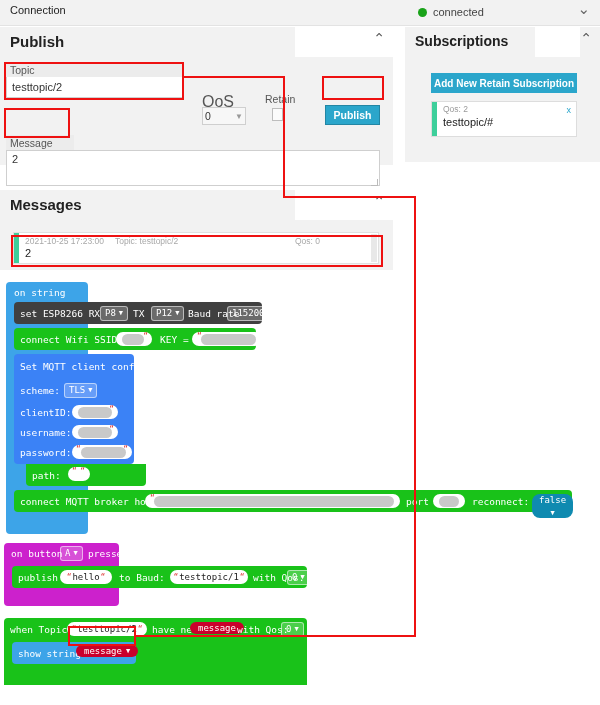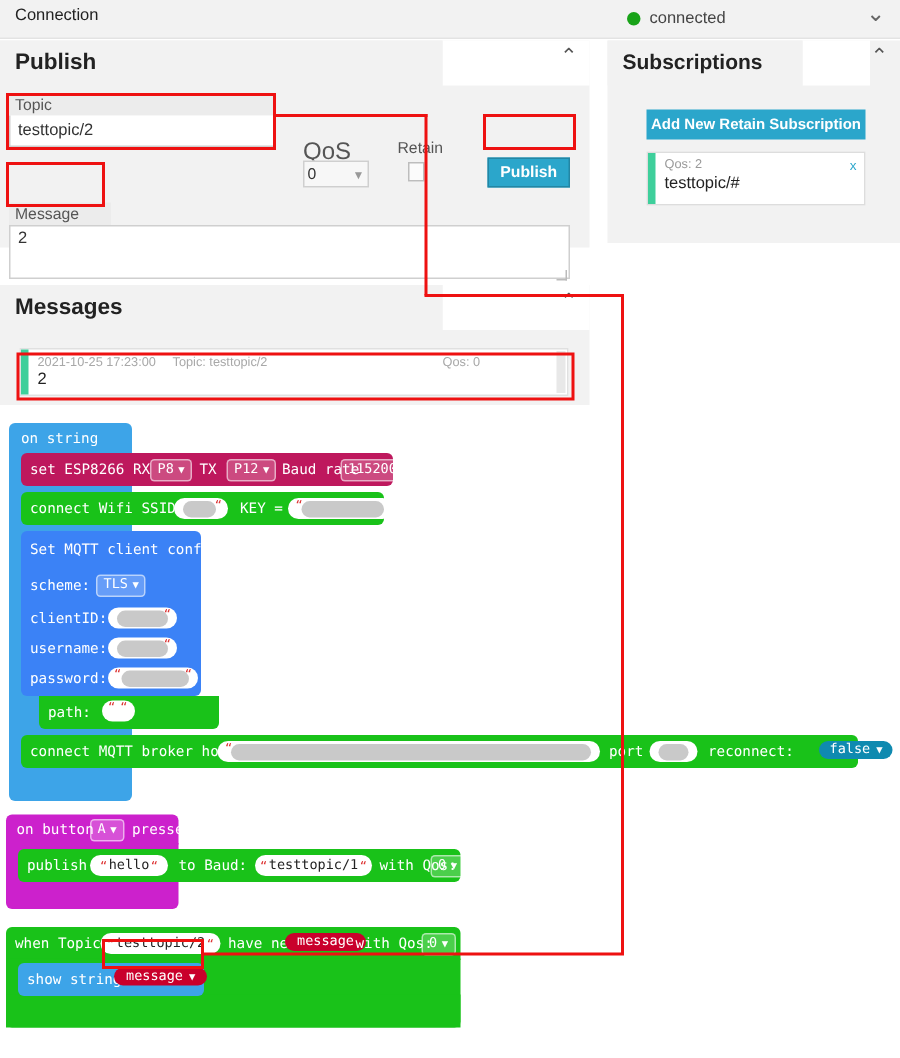--- a/index.html
+++ b/index.html
@@ -295,21 +295,21 @@
 
 <div id="blocks">
 
   <div class="blk" style="left:6px; top:4px; width:82px; height:19px; background:#3da4e8; border-radius:4px 4px 0 0;">
     <span class="blk-label" style="position:absolute; left:8px; top:6px;">on string</span>
   </div>
 
   <div class="blk" style="left:6px; top:22px; width:82px; height:222px; background:#3da4e8;"></div>
   <div class="blk" style="left:6px; top:244px; width:82px; height:12px; background:#3da4e8; border-radius:0 0 4px 4px;"></div>
 
-  <div class="blk" style="left:14px; top:24px; width:248px; height:22px; background:#be185d; border-radius:4px;">
+  <div class="blk" style="left:14px; top:24px; width:248px; height:22px; background:#404040; border-radius:4px;">
     <span class="blk-label" style="position:absolute; left:6px; top:7px;">set ESP8266 RX</span>
     <span class="dd dd-light" style="position:absolute; left:86px; top:4px;">
       <span>P8</span>
       <span class="caret-w">▼</span>
     </span>
     <span class="blk-label" style="position:absolute; left:119px; top:7px;">TX</span>
     <span class="dd dd-light" style="position:absolute; left:137px; top:4px;">
       <span>P12</span>
       <span class="caret-w">▼</span>
     </span>
@@ -374,21 +374,21 @@
     <span class="blk-label" style="position:absolute; left:6px; top:7px;">connect MQTT broker host:</span>
     <span class="strfield" style="position:absolute; left:131px; top:4px; width:255px;">
       <span class="quote" style="position:absolute;left:5px;top:0;">“</span>
         <span class="oval-gray" style="width:243px;margin-left:3px;"></span>
     </span>
     <span class="blk-label" style="position:absolute; left:392px; top:7px;">port</span>
     <span class="strfield" style="position:absolute; left:419px; top:4px; width:32px;">
       <span class="oval-gray" style="width:22px;"></span>
     </span>
     <span class="blk-label" style="position:absolute; left:458px; top:7px;">reconnect:</span>
-    <span class="rep-dd" style="position:absolute; left:532px; top:4px;">
+    <span class="rep-dd" style="position:absolute; left:518px; top:4px;flex-direction:column;">
       <span>false</span>
       <span class="caret-w">▼</span>
     </span>
   </div>
 
   <div class="blk" style="left:4px; top:265px; width:115px; height:20px; background:#cc21cc; border-radius:4px 4px 0 0;">
     <span class="blk-label" style="position:absolute; left:7px; top:6px;">on button</span>
     <span class="dd dd-light" style="position:absolute; left:56px; top:3px;">
       <span>A</span>
       <span class="caret-w">▼</span>

